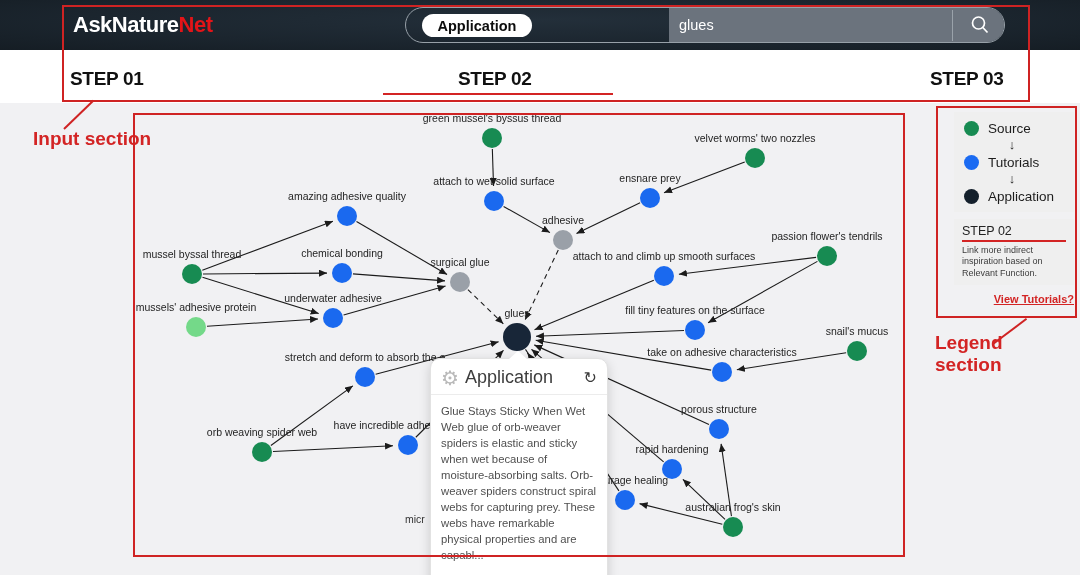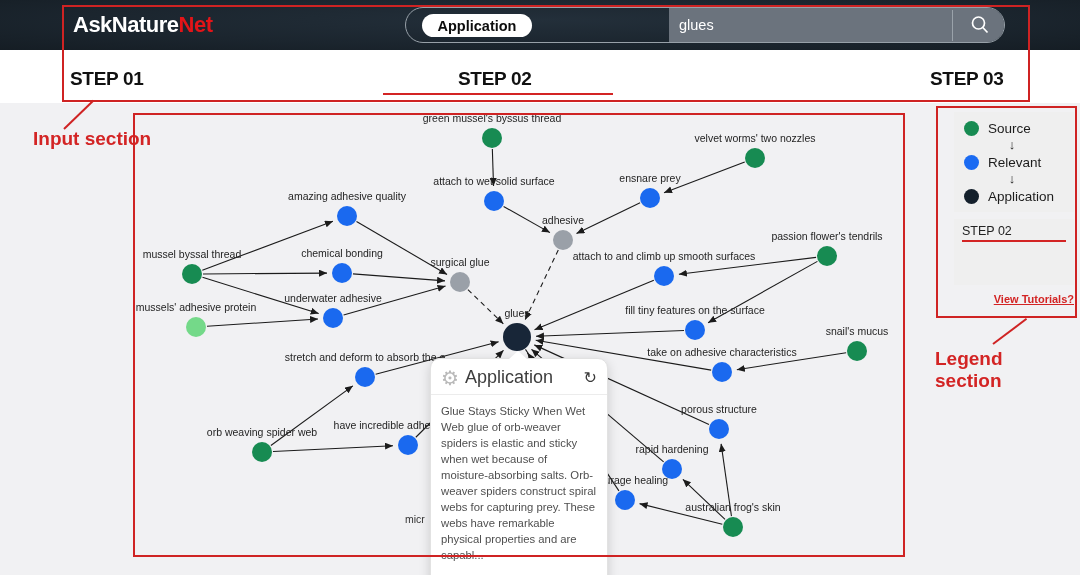--- a/index.html
+++ b/index.html
@@ -73,21 +73,21 @@
 
   
   .ann { position:absolute; z-index:9; pointer-events:none; }
   .ann-box { border:2px solid #cf2323; }
   .box-input  { left:62px;  top:5px;   width:968px; height:97px;  }
   .box-display{ left:133px; top:113px; width:772px; height:444px; }
   .box-legend { left:936px; top:106px; width:141px; height:212px; }
   .ann-label { font-size:19px; font-weight:700; color:#d32424; }
   .lbl-input  { left:8px;   top:128px;margin-left:25px; }
   .lbl-display{ left:147px; top:519px; }
-  .lbl-legend { left:935px; top:348px; }
+  .lbl-legend { left:935px; top:332px; }
   .connector { position:absolute; height:2px; background:#cf2323; transform-origin:left center; }
   .conn-input  { left:64px;  top:128px; width:41px; transform:rotate(-44deg); }
   .conn-legend { left:993px; top:343px; width:42px; transform:rotate(-37deg); }
 </style>
 </head>
 <body>
 
 <div class="page">
 
   <div class="canvas"></div>
@@ -220,31 +220,32 @@
   </div>
 
   <div class="legend-card1">
     <div class="leg-item">
       <span class="leg-dot" style="background: rgb(23, 139, 82);"></span>
       <span class="leg-lbl">Source</span>
     </div>
     <div class="leg-arrow">↓</div>
     <div class="leg-item">
       <span class="leg-dot" style="background: rgb(27, 107, 242);"></span>
-      <span class="leg-lbl">Relevant</span>
+      <span class="leg-lbl">Tutorials</span>
     </div>
     <div class="leg-arrow">↓</div>
     <div class="leg-item">
       <span class="leg-dot" style="background: rgb(20, 32, 44);"></span>
       <span class="leg-lbl">Application</span>
     </div>
   </div>
   <div class="legend-card2">
     <div class="leg-step-title">STEP 02</div>
     <div class="leg-step-underline"></div>
+    <div class="leg-step-desc">Link more indirect inspiration based on Relevant Function.</div>
   </div>
   <div class="view-tutorials">View Tutorials?</div>
 
   <div class="ann ann-box box-input"></div>
   <div class="ann ann-box box-display"></div>
   <div class="ann ann-box box-legend"></div>
   <div class="ann connector conn-input"></div>
   <div class="ann connector conn-legend"></div>
   <div class="ann ann-label lbl-input">Input section</div>
   <div class="ann ann-label lbl-legend">Legend section</div>

